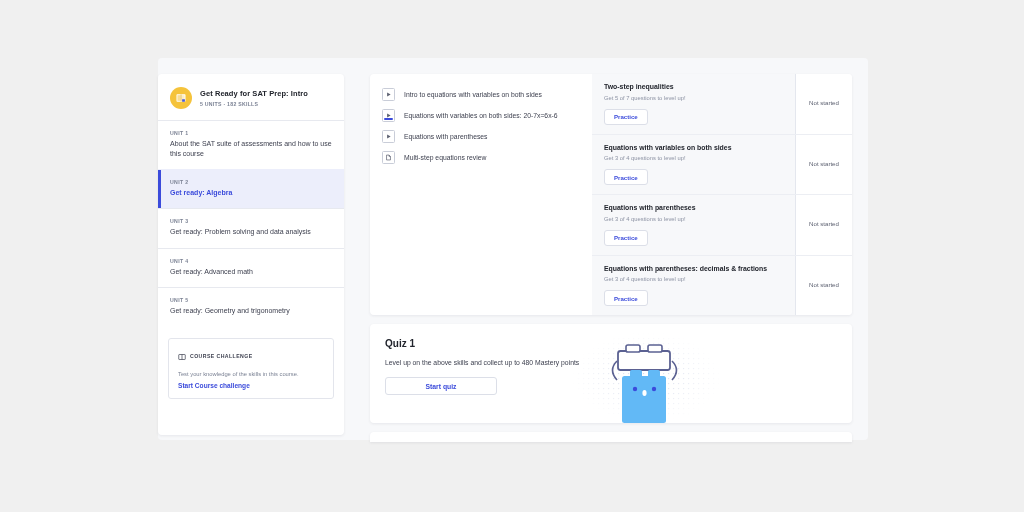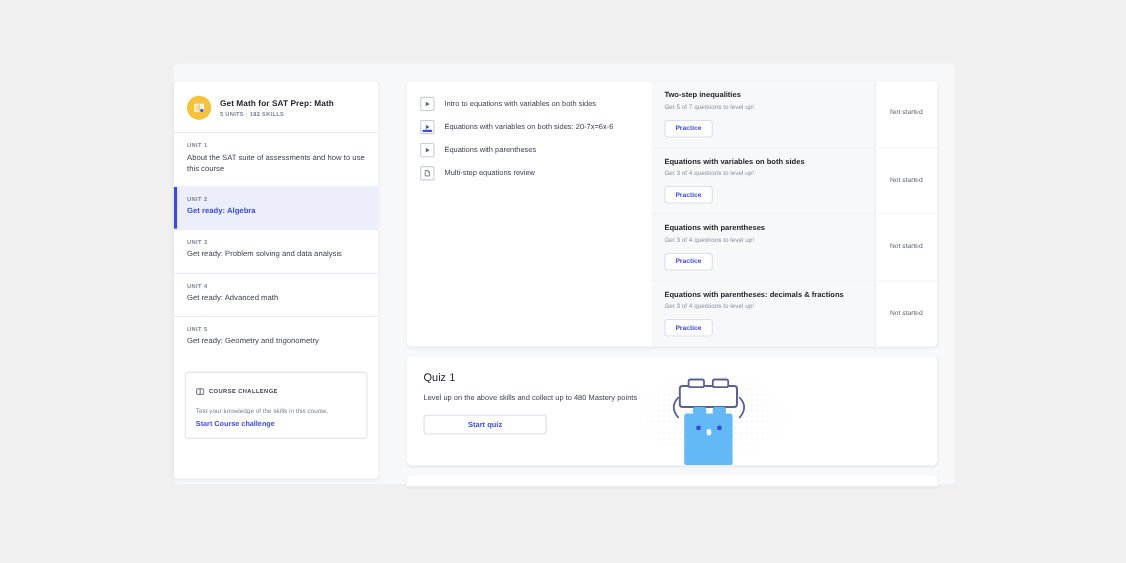--- a/index.html
+++ b/index.html
@@ -92,21 +92,21 @@
   }
   .skill-status{
     flex:0 0 56px;border-left:1px solid #e4e7ee;background:#fff;
     display:flex;align-items:center;justify-content:center;text-align:center;
   }
   .skill-status span{font-size:6.1px;color:#5c6070;line-height:1.4;}
 
   
   #quiz-panel{height:99px;position:relative;}
   .quiz-inner{padding:14px 15px 0 15px;position:relative;z-index:2;}
-  .quiz-title{font-size:10px;font-weight:normal;color:#21242c;}
+  .quiz-title{font-size:10px;font-weight:bold;color:#21242c;}
   .quiz-desc{font-size:6.8px;color:#3b3e4d;margin-top:10px;}
   .quiz-btn{
     display:flex;align-items:center;justify-content:center;
     margin-top:11px;width:110px;height:16px;
     border:1px solid #dcdfe8;border-radius:3px;background:#fff;
     font-size:6.8px;font-weight:bold;color:#3b4bdb;cursor:pointer;
   }
   .quiz-art{position:absolute;right:130px;top:8px;width:150px;height:91px;z-index:1;}
 
   #next-panel{height:10px;background:#fff;border-radius:4px 4px 0 0;
@@ -123,21 +123,21 @@
     <div class="course-avatar">
       <svg width="12" height="12" viewBox="0 0 16 16" aria-hidden="true">
         <rect x="2" y="3" width="12" height="10" rx="1" fill="#fff"></rect>
         <rect x="3.2" y="4.2" width="4.2" height="7.6" fill="#f5c33b" opacity=".55"></rect>
         <rect x="8.6" y="4.2" width="4.2" height="7.6" fill="#f5c33b" opacity=".3"></rect>
         <rect x="7.6" y="3.4" width="0.9" height="9.2" fill="#d9a726"></rect>
         <path d="M9.5 9.5 L13.2 9.5 L13.2 13 L9.5 13 Z" fill="#4a5ad6"></path>
       </svg>
     </div>
     <div class="course-meta">
-      <div class="course-title">Get Math for SAT Prep: Math</div>
+      <div class="course-title">Get Ready for SAT Prep: Intro</div>
       <div class="course-sub">5 UNITS · 182 SKILLS</div>
     </div>
   </div>
 
   <div class="unit-list">
     <div class="unit-item">
       <div class="unit-kicker">UNIT 1</div>
       <div class="unit-name">About the SAT suite of assessments and how to use this course</div>
     </div>
     <div class="unit-item active">

